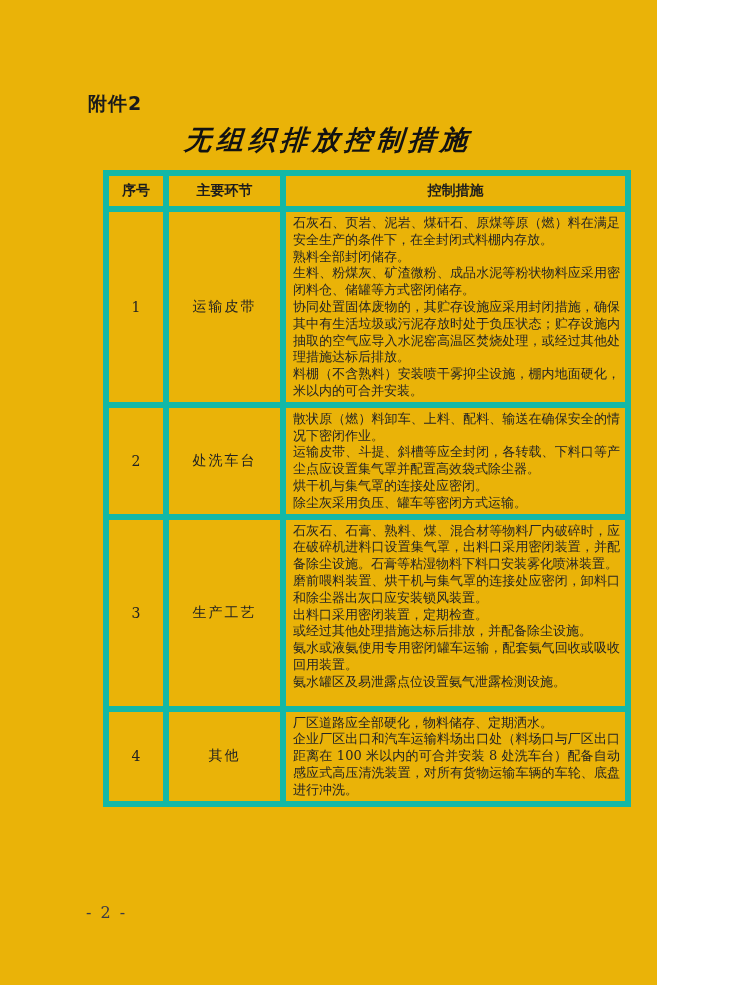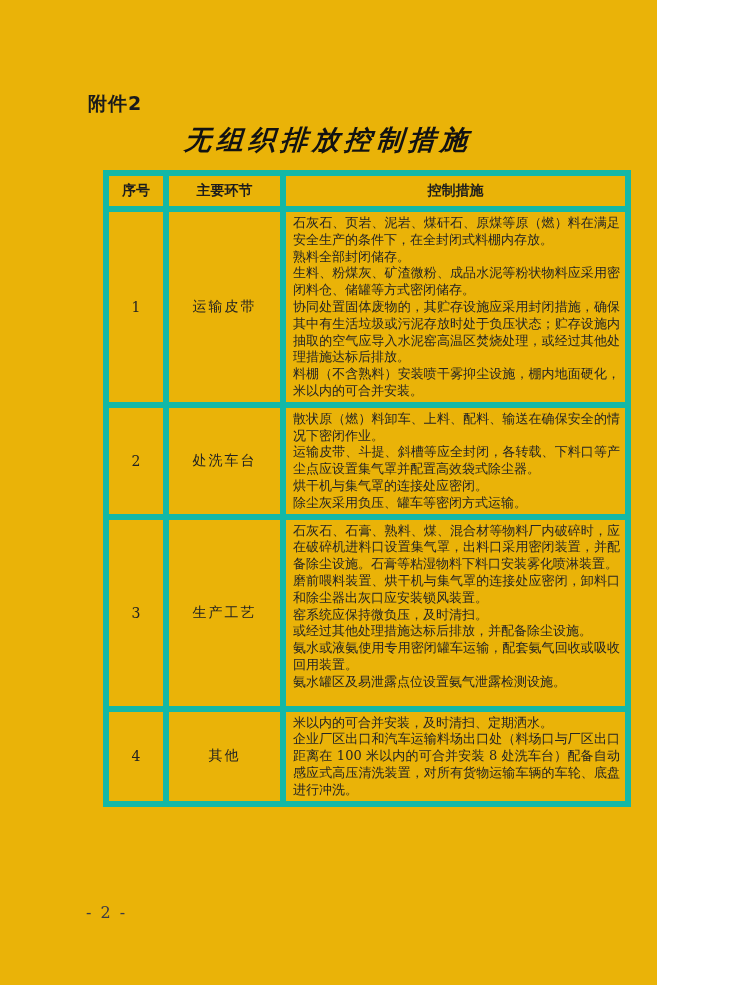--- a/index.html
+++ b/index.html
@@ -92,31 +92,31 @@
           <p>烘干机与集气罩的连接处应密闭。</p>
           <p>除尘灰采用负压、罐车等密闭方式运输。</p>
         </td>
       </tr>
       <tr class="row-h3">
         <td class="col-no">3</td>
         <td class="col-stage">生产工艺</td>
         <td class="col-measures">
           <p>石灰石、石膏、熟料、煤、混合材等物料厂内破碎时，应在破碎机进料口设置集气罩，出料口采用密闭装置，并配备除尘设施。石膏等粘湿物料下料口安装雾化喷淋装置。</p>
           <p>磨前喂料装置、烘干机与集气罩的连接处应密闭，卸料口和除尘器出灰口应安装锁风装置。</p>
-          <p>窑系统应保持微负压，及时清扫。</p>
+          <p>出料口采用密闭装置，定期检查。</p>
           <p>或经过其他处理措施达标后排放，并配备除尘设施。</p>
           <p>氨水或液氨使用专用密闭罐车运输，配套氨气回收或吸收回用装置。</p>
           <p>氨水罐区及易泄露点位设置氨气泄露检测设施。</p>
         </td>
       </tr>
       <tr class="row-h4">
         <td class="col-no">4</td>
         <td class="col-stage">其他</td>
         <td class="col-measures">
-          <p>米以内的可合并安装，及时清扫、定期洒水。</p>
+          <p>厂区道路应全部硬化，物料储存、定期洒水。</p>
           <p>企业厂区出口和汽车运输料场出口处（料场口与厂区出口距离在 100 米以内的可合并安装 8 处洗车台）配备自动感应式高压清洗装置，对所有货物运输车辆的车轮、底盘进行冲洗。</p>
         </td>
       </tr>
     </tbody>
   </table>
 
   <div class="page-number">- 2 -</div>
 
 </div>
 

